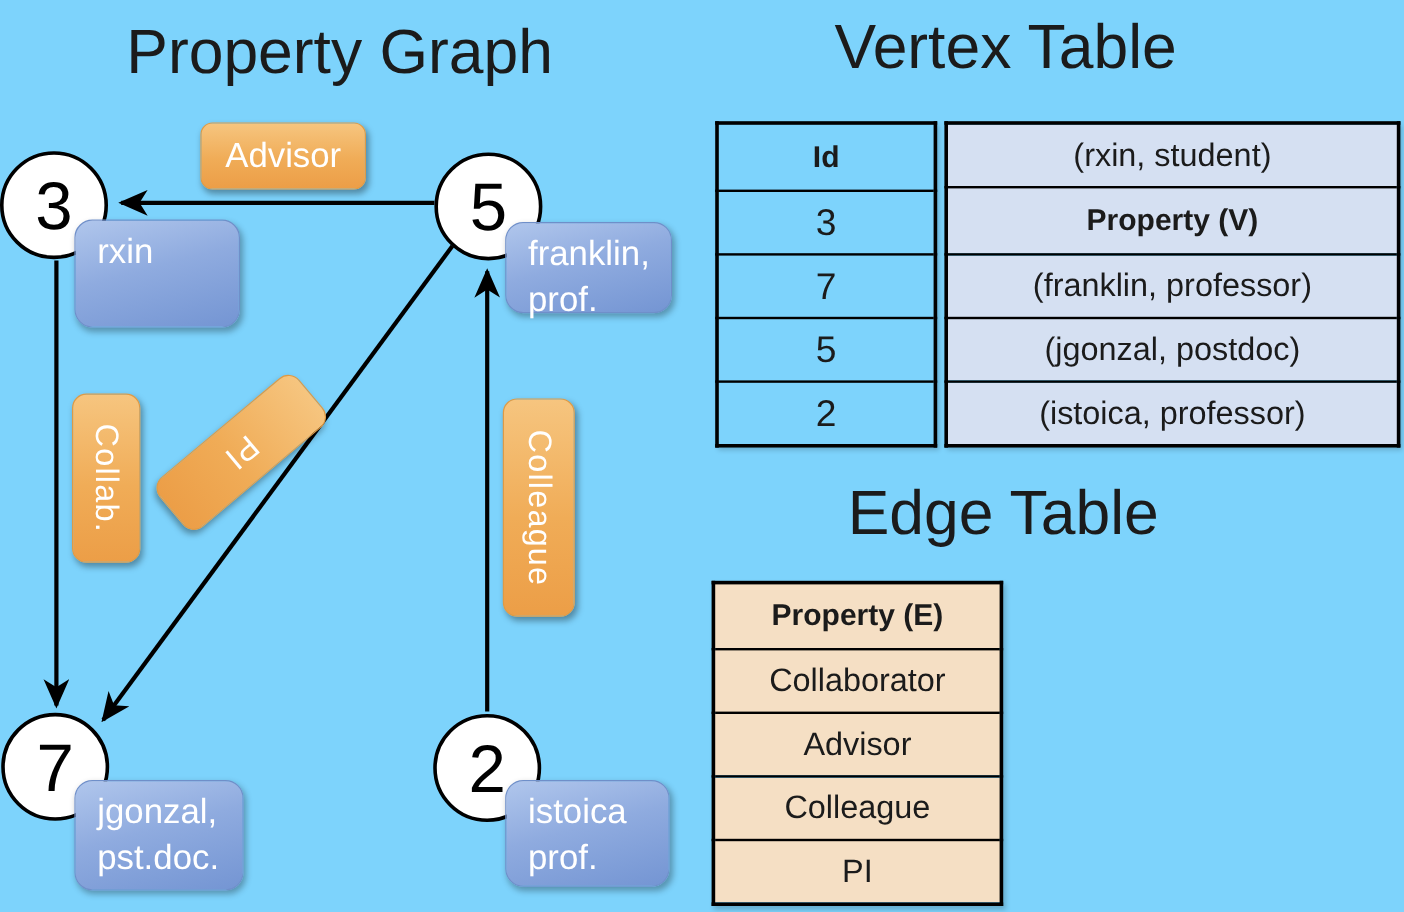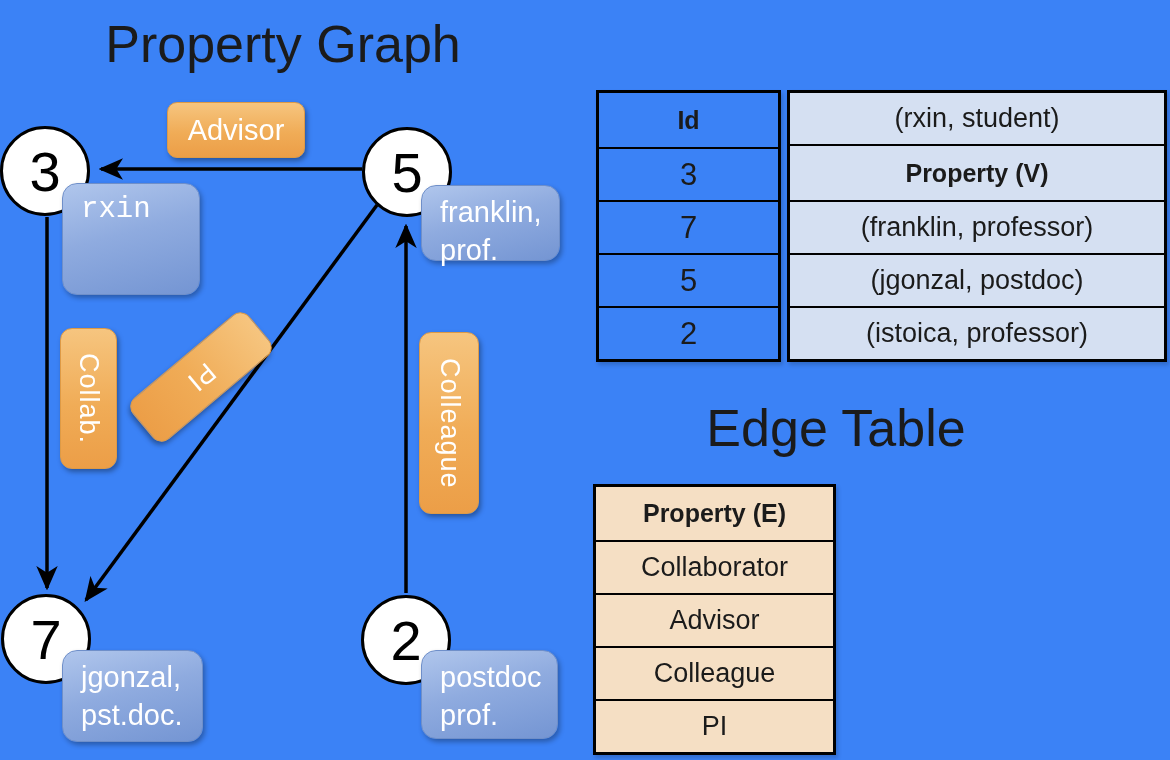--- a/index.html
+++ b/index.html
@@ -1,17 +1,17 @@
 <!DOCTYPE html>
 <html><head>
 <meta charset="utf-8">
 <style>
   html,body{margin:0;padding:0;background:#ffffff;}
   .stage{
-    position:relative;width:1170px;height:760px;background:#3b82f6;overflow:hidden;
+    position:relative;width:1170px;height:760px;background:#7dd3fc;overflow:hidden;
     font-family:"Liberation Sans", sans-serif;color:#1b1b1b;
   }
   .title{
     position:absolute;text-align:center;font-size:52px;font-weight:400;
     letter-spacing:0px;color:#1b1b1b;white-space:nowrap;
   }
   #graph-title{left:0;top:14px;width:566px;}
   #vertex-table-title{left:592px;top:10px;width:492px;}
   #edge-table-title{left:590px;top:398px;width:492px;}
 
@@ -36,28 +36,28 @@
   #edge-label-collab{left:60px;top:328px;width:55px;height:139px;border-radius:12px;}
   #edge-label-pi{left:174px;top:301px;width:52px;height:150px;border-radius:12px;transform:rotate(50deg);}
   #edge-label-colleague{left:419px;top:332px;width:58px;height:180px;border-radius:12px;}
 
   .vlabel{
     position:absolute;z-index:5;border-radius:15px;box-sizing:border-box;
     background:linear-gradient(165deg,#b0c6ec 0%,#8fabdf 45%,#7495d3 100%);
     border:1px solid #6f8fc9;box-shadow:2px 3px 5px rgba(0,0,0,0.3);
     color:#fff;font-size:29px;line-height:38px;padding:7px 8px 0 18px;
   }
-  #vertex-label-3{left:62px;top:183px;width:138px;height:112px;font-family:Liberation Mono, monospace;}
+  #vertex-label-3{left:62px;top:183px;width:138px;height:90px;}
   #vertex-label-5{left:421px;top:185px;width:139px;height:76px;}
   #vertex-label-7{left:62px;top:650px;width:141px;height:92px;}
   #vertex-label-2{left:421px;top:650px;width:137px;height:89px;}
 
   
   .tbl-wrap{position:absolute;display:flex;gap:6px;align-items:flex-start;}
-  #vertex-table-wrap{left:596px;top:90px;border-radius:26px;}
+  #vertex-table-wrap{left:596px;top:101px;border-radius:26px;}
   #edge-table-wrap{left:593px;top:484px;}
   table.ptable{border-collapse:collapse;table-layout:fixed;box-shadow:2px 3px 4px rgba(0,0,0,0.18);}
   table.ptable td{
     border:2px solid #000;text-align:center;vertical-align:middle;
     padding:0;overflow:hidden;white-space:nowrap;
   }
   table.ptable{border:3px solid #000;}
   td.hd{font-weight:700;font-size:25px;height:54px;}
   td.num{font-size:31px;font-weight:300;height:51px;}
   td.txt{font-size:27px;font-weight:300;height:51px;}
@@ -121,24 +121,25 @@
   </div>
   <div class="vlabel" id="vertex-label-5">
     <div>franklin,</div>
     <div>prof.</div>
   </div>
   <div class="vlabel" id="vertex-label-7">
     <div>jgonzal,</div>
     <div>pst.doc.</div>
   </div>
   <div class="vlabel" id="vertex-label-2">
-    <div>postdoc</div>
+    <div>istoica</div>
     <div>prof.</div>
   </div>
 
+  <div class="title" id="vertex-table-title">Vertex Table</div>
 
   <div class="tbl-wrap" id="vertex-table-wrap">
     <table class="ptable" id="vt-id">
       <tbody>
         <tr>
             <td class="hd">Id</td>
           </tr>
         <tr>
             <td class="num">3</td>
           </tr>

